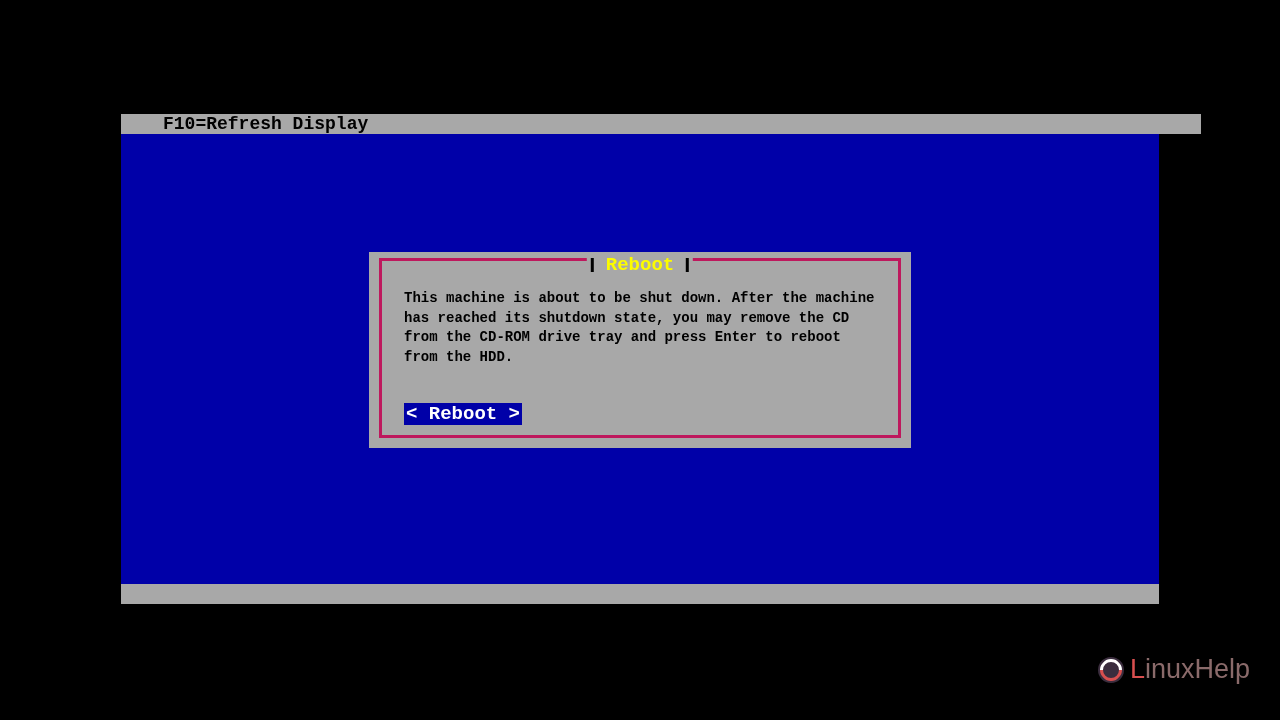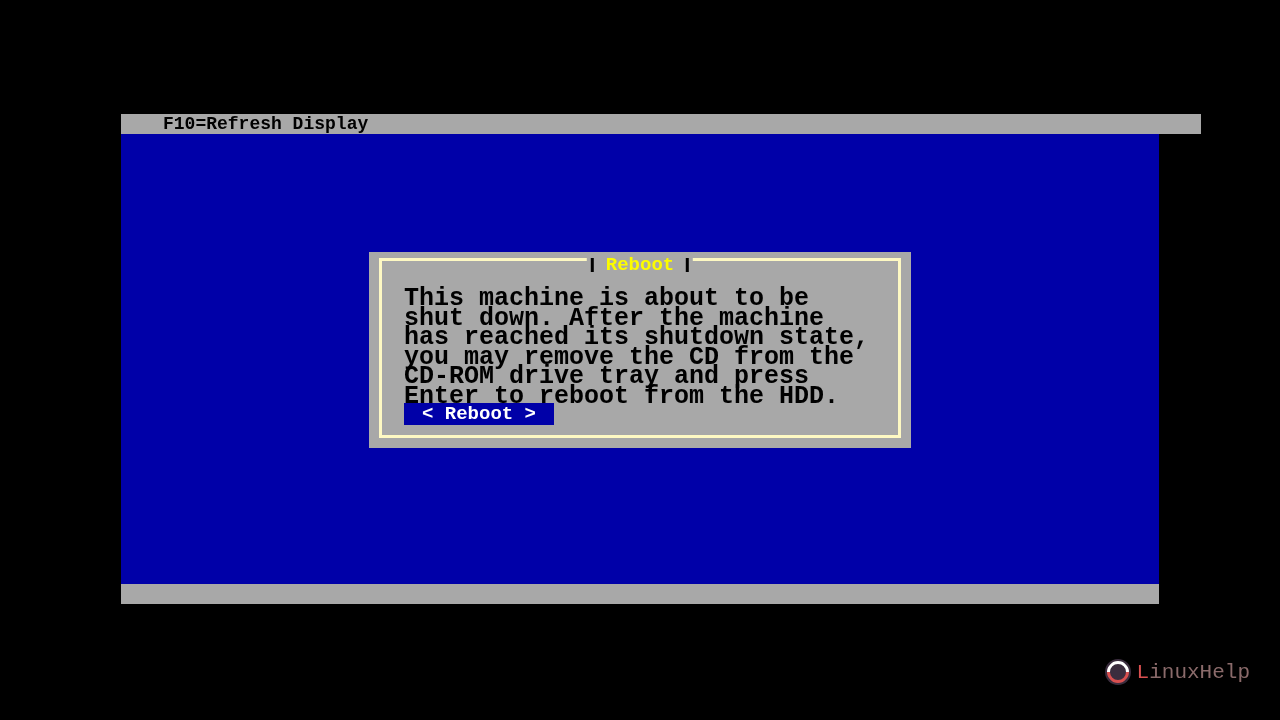--- a/index.html
+++ b/index.html
@@ -57,21 +57,21 @@
     width: 542px;
     height: 196px;
     background: #a8a8a8;
   }
   .dialog-border {
     position: absolute;
     left: 10px;
     top: 6px;
     right: 10px;
     bottom: 10px;
-    border: 3px solid #fef9c3;
+    border: 3px solid #be185d;
   }
   .dialog-title-wrap {
     position: absolute;
     top: -3px;
     left: 50%;
     transform: translateX(-50%);
     display: flex;
     align-items: center;
     background: #a8a8a8;
     padding: 0 4px;
@@ -88,41 +88,41 @@
     font-size: 19px;
     padding: 0 12px;
     line-height: 14px;
   }
   .dialog-body {
     position: absolute;
     left: 22px;
     top: 28px;
     right: 16px;
     color: #000;
-    font-size: 25px;
+    font-size: 14px;
     font-weight: bold;
     line-height: 19.5px;
     white-space: pre-wrap;
   }
   .dialog-buttons {
     position: absolute;
     left: 22px;
     bottom: 10px;
     display: flex;
     gap: 26px;
     font-size: 19px;
     font-weight: bold;
   }
   .btn {
     white-space: pre;
   }
   .btn-selected {
     background: #0000a8;
     color: #fff;
-    padding: 0 18px;
+    padding: 0 2px;
   }
   .btn-normal {
     color: #000;
   }
   .watermark {
     position: absolute;
     right: 30px;
     bottom: 35px;
     display: flex;
     align-items: center;
@@ -144,22 +144,22 @@
     width: 16px;
     height: 16px;
     border: 3px solid #d94f4f;
     border-top-color: #fff;
     border-left-color: #fff;
     border-radius: 50%;
     transform: rotate(45deg);
   }
   .wm-text {
     color: #d94f4f;
-    font-family: Liberation Mono, monospace;
-    font-size: 21px;
+    font-family: Liberation Sans, sans-serif;
+    font-size: 27px;
     font-weight: normal;
   }
   .wm-text .l {
     color: #d94f4f;
   }
   .wm-text .rest {
     color: #8a6a6a;
   }
 </style>
 </head>

